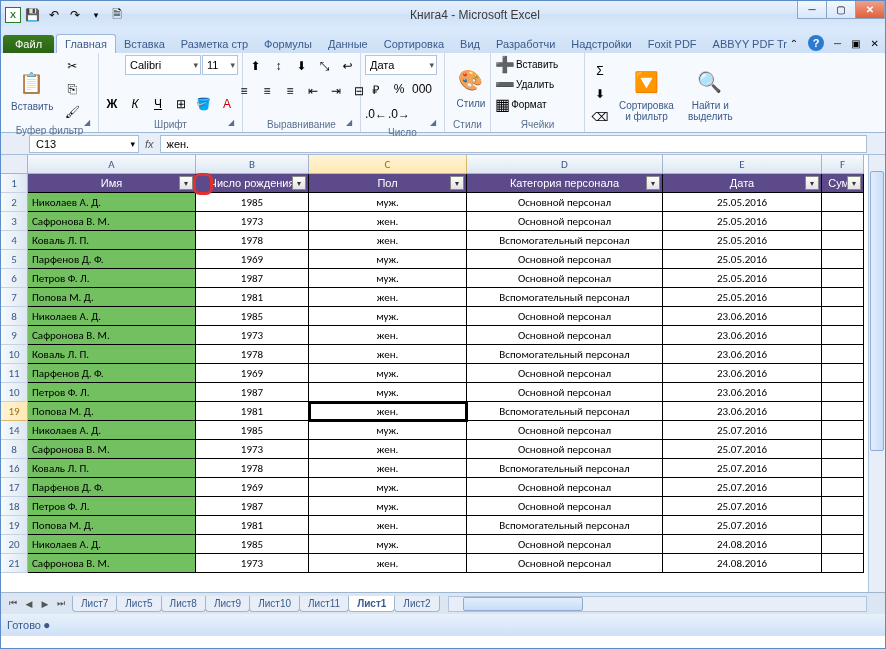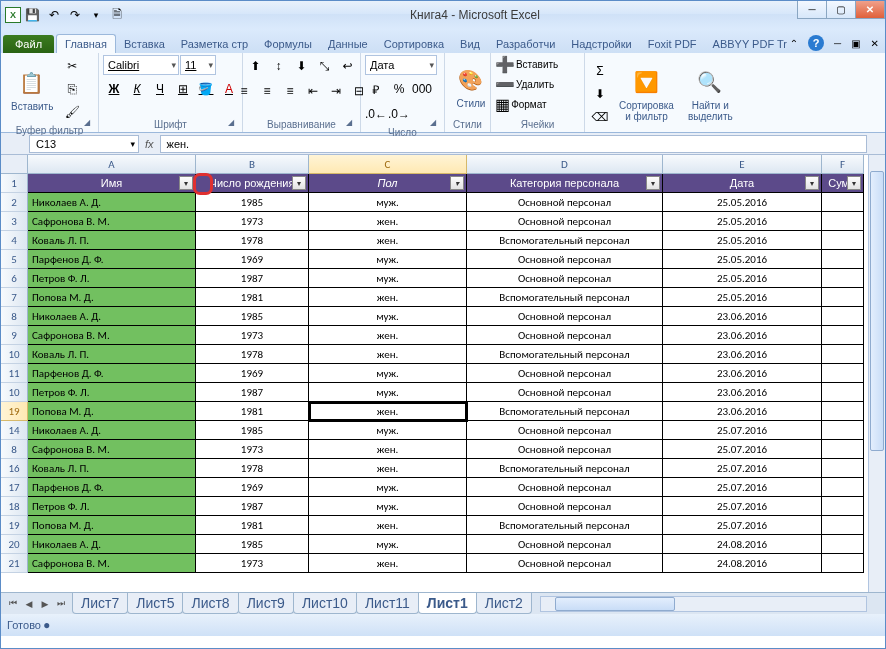--- a/index.html
+++ b/index.html
@@ -47,21 +47,21 @@
   .datarow { display:flex; height:19px; }
   .cell { height:19px; border-right:1px solid #000; border-bottom:1px solid #000; font-size:11px; font-family:Calibri,sans-serif; display:flex; align-items:center; padding:0 4px; overflow:hidden; white-space:nowrap; }
   .hdr-cell { background:#5c4a8a; color:#fff; justify-content:center; position:relative; font-weight:normal; }
   .filter-btn { position:absolute; right:2px; width:14px; height:14px; background:linear-gradient(#fdfdfd,#e3e3e3); border:1px solid #888; display:flex; align-items:center; justify-content:center; font-size:8px; color:#333; }
   .name-cell { background:#72c060; }
   .selected-cell { outline:3px solid #000; outline-offset:-2px; z-index:5; position:relative; background:#fff; }
   .red-highlight { position:absolute; border:3px solid #e03030; border-radius:7px; pointer-events:none; z-index:10; }
   .sheet-tabs-row { height:22px; background:#dce6f2; display:flex; align-items:center; border-top:1px solid #9eb6ce; position:relative; }
   .tab-nav { display:flex; margin-left:4px; }
   .tab-nav-btn { width:16px; height:16px; display:flex; align-items:center; justify-content:center; font-size:9px; color:#555; }
-  .sheet-tab { padding:2px 8px; font-size:14px; background:#e8eef7; border:1px solid #9eb6ce; border-top:none; border-radius:0 0 4px 4px; margin-left:-1px; color:#3b5a8a; }
+  .sheet-tab { padding:2px 8px; font-size:10px; background:#e8eef7; border:1px solid #9eb6ce; border-top:none; border-radius:0 0 4px 4px; margin-left:-1px; color:#3b5a8a; }
   .sheet-tab.active { background:#fff; font-weight:bold; }
   .hscroll { flex:1; height:16px; background:#e8eef7; border:1px solid #b0c4e0; margin:0 18px 0 8px; position:relative; }
   .hscroll-thumb { position:absolute; left:14px; top:0; height:14px; width:120px; background:linear-gradient(#e3eefd,#c9ddf7); border:1px solid #8fabcf; border-radius:2px; }
   .vscroll { position:absolute; right:0; top:154px; width:17px; height:458px; background:#e8eef7; border-left:1px solid #b0c4e0; }
   .vscroll-thumb { position:absolute; top:16px; left:1px; width:14px; height:280px; background:linear-gradient(to right,#e3eefd,#c9ddf7); border:1px solid #8fabcf; border-radius:2px; }
   .statusbar { height:22px; background:linear-gradient(#e8f1fb,#cfe1f7); display:flex; align-items:center; font-size:11px; color:#3b5a8a; padding:0 6px; justify-content:space-between; }
   .status-right { display:flex; align-items:center; gap:6px; }
   .view-btn { width:18px; height:14px; border:1px solid #8fabcf; background:#e3eefd; }
   .zoom-slider { width:100px; height:4px; background:#b0c4e0; position:relative; }
   .zoom-slider::before { content:''; position:absolute; left:48px; top:-4px; width:8px; height:12px; background:#e3eefd; border:1px solid #8fabcf; border-radius:2px; }
@@ -118,21 +118,21 @@
       <div class="col">
         <span class="smallbtn">✂</span>
         <span class="smallbtn">⎘</span>
         <span class="smallbtn">🖌</span>
       </div>
     </div>
     <div class="rgroup-label">Буфер фильтр</div>
     <span class="dialog-launcher">◢</span>
   </div>
   <div class="rgroup" style="width:144px;">
-    <div class="rgroup-content col" style="align-items:flex-start;gap:3px;text-decoration:underline;">
+    <div class="rgroup-content col" style="align-items:flex-end;gap:18px;">
       <div class="row2">
         <div class="combo" style="width:76px;">Calibri</div>
         <div class="combo" style="width:36px;">11</div>
       </div>
       <div class="row2">
         <span class="smallbtn" style="font-weight:bold;">Ж</span>
         <span class="smallbtn" style="font-style:italic;">К</span>
         <span class="smallbtn" style="text-decoration:underline;">Ч</span>
         <span class="smallbtn">⊞</span>
         <span class="smallbtn">🪣</span>
@@ -268,21 +268,21 @@
   <div class="cells" id="cells">
       <div class="datarow">
         <div class="cell hdr-cell" style="width: 168px;">
           <span>Имя</span>
           <div class="filter-btn">▾</div>
         </div>
         <div class="cell hdr-cell" style="width: 113px;">
           <span>Число рождения</span>
           <div class="filter-btn">▾</div>
         </div>
-        <div class="cell hdr-cell" style="width: 158px; font-style: italic;">
+        <div class="cell hdr-cell" style="width: 158px;">
           <span>Пол</span>
           <div class="filter-btn">▾</div>
         </div>
         <div class="cell hdr-cell" style="width: 196px;">
           <span>Категория персонала</span>
           <div class="filter-btn">▾</div>
         </div>
         <div class="cell hdr-cell" style="width: 159px;">
           <span>Дата</span>
           <div class="filter-btn">▾</div>

